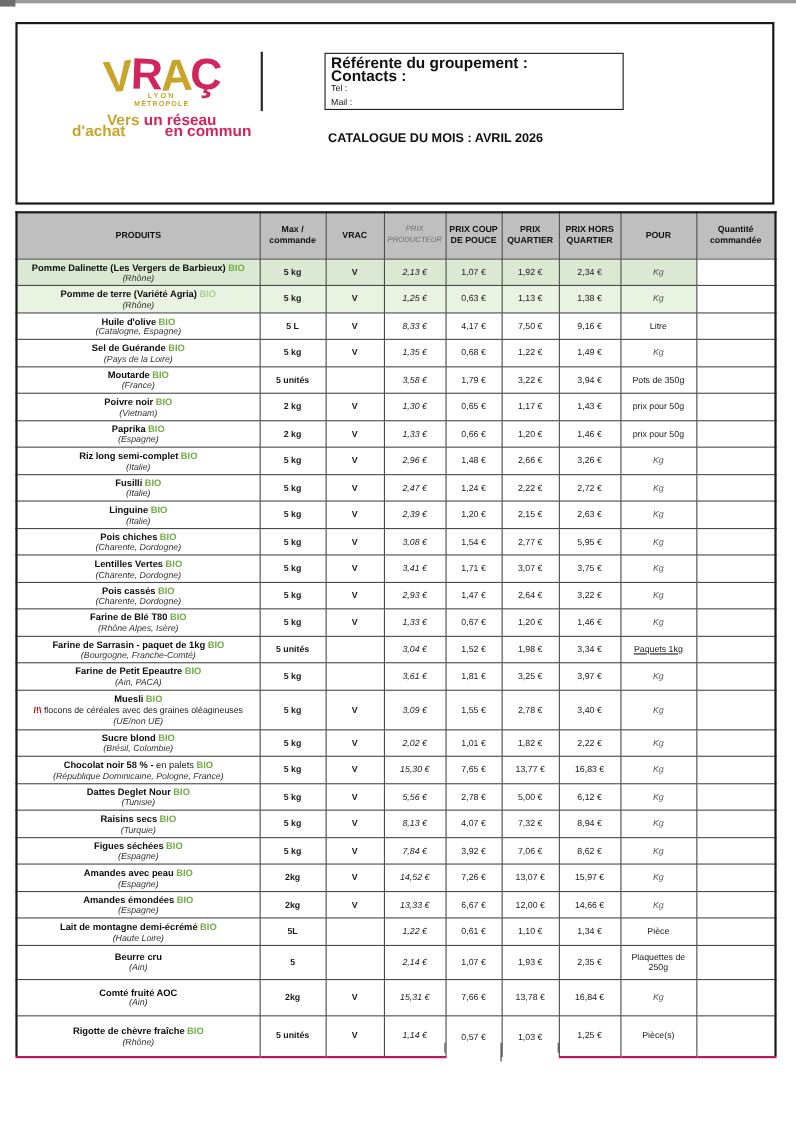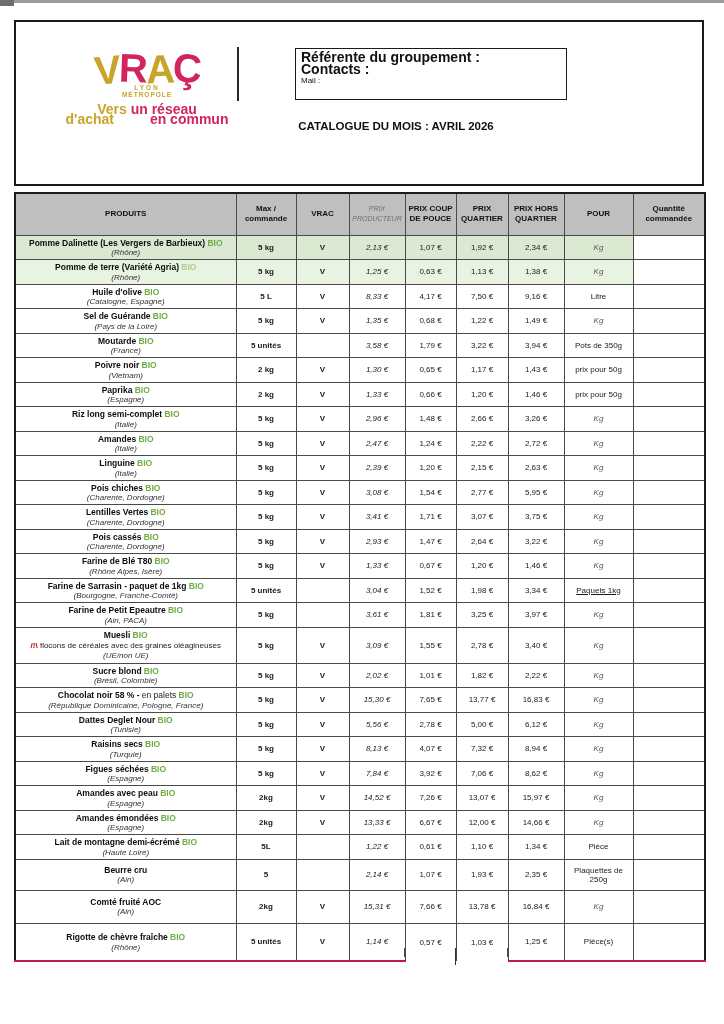--- a/index.html
+++ b/index.html
@@ -74,20 +74,21 @@
       <div class="logo-region" style="color: rgb(201, 164, 43);">MÉTROPOLE</div>
       <div class="logo-tagline">
         <div><span style="color: rgb(201, 164, 43);">Vers </span><span style="color: rgb(210, 37, 92);">un réseau</span></div>
         <div><span style="color: rgb(201, 164, 43);">d'achat </span><span style="color: rgb(210, 37, 92); margin-left: 32px;">en commun</span></div>
       </div>
     </div>
     <div class="vdivider"></div>
     <div class="contact-box">
       <div class="b">Référente du groupement :</div>
       <div class="b">Contacts :</div>
+      <div>Tel :</div>
       <div>Mail :</div>
     </div>
     <div class="page-title">CATALOGUE DU MOIS : AVRIL 2026</div>
   </div>
 
   <table class="cat">
     <colgroup>
       <col style="width:221px">
         <col style="width:60px">
         <col style="width:53px">
@@ -233,21 +234,21 @@
       <td class="vrac-val">V</td>
       <td class="pp-val">2,96 €</td>
       <td class="c-pcp">1,48 €</td>
       <td class="c-pq">2,66 €</td>
       <td>3,26 €</td>
       <td class="pour-val ps-it">Kg</td>
       <td class="qty-cell"></td>
     </tr>
         <tr>
       <td class="c-prod">
-        <div class="pline"><span class="nm">Amandes</span> <span class="nm2"></span> <span class="bio">BIO</span></div>
+        <div class="pline"><span class="nm">Fusilli</span> <span class="nm2"></span> <span class="bio">BIO</span></div>
 
         <div class="porigin">(Italie)</div>
       </td>
       <td class="max-val">5 kg</td>
       <td class="vrac-val">V</td>
       <td class="pp-val">2,47 €</td>
       <td class="c-pcp">1,24 €</td>
       <td class="c-pq">2,22 €</td>
       <td>2,72 €</td>
       <td class="pour-val ps-it">Kg</td>

